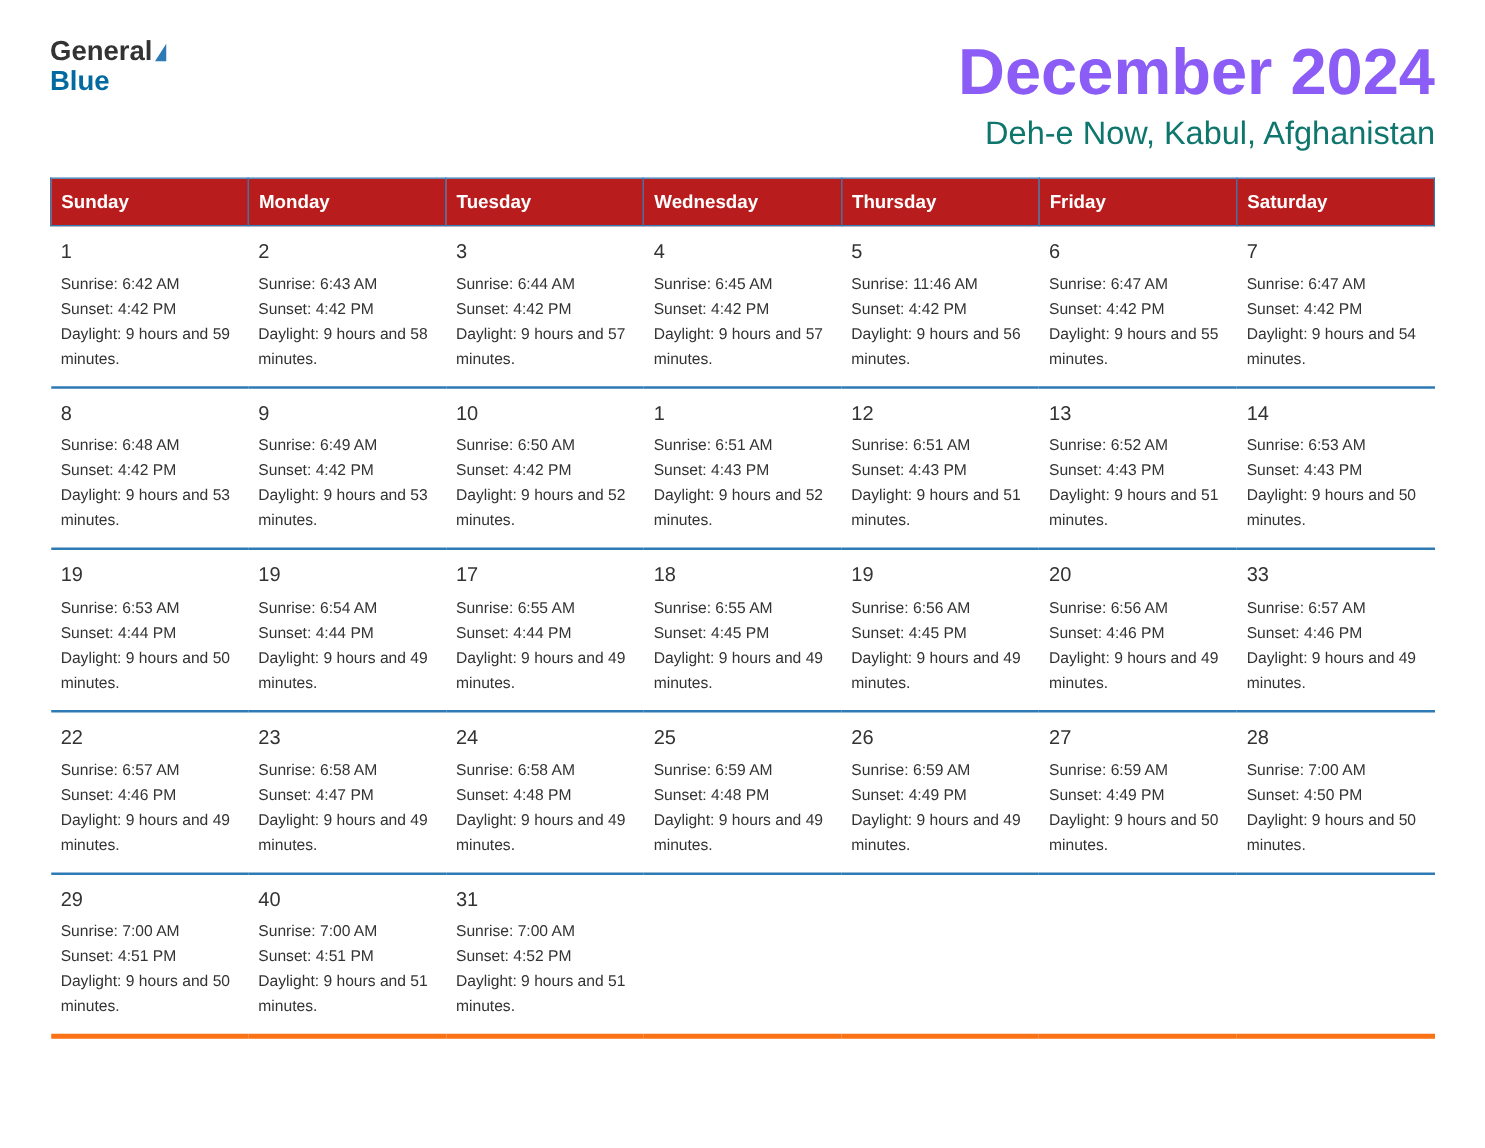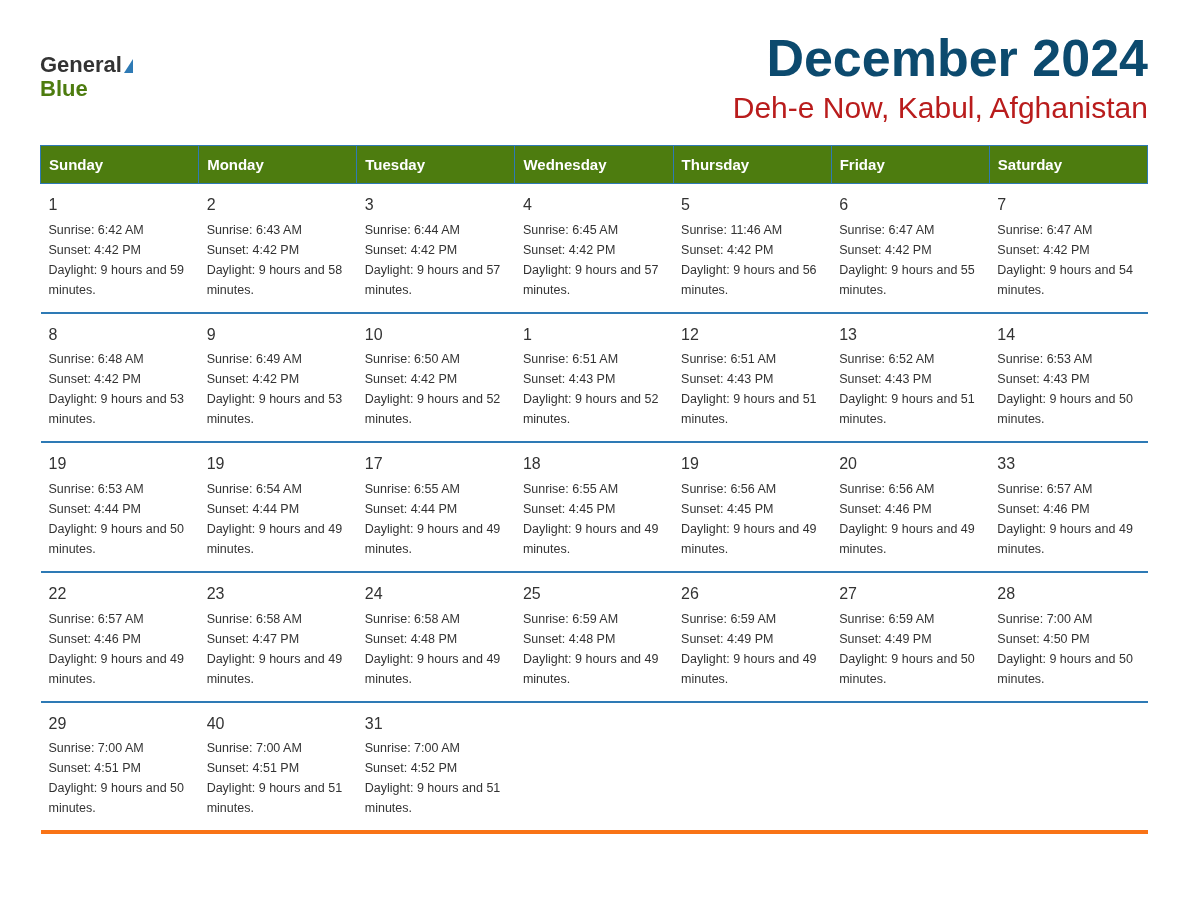--- a/index.html
+++ b/index.html
@@ -5,65 +5,65 @@
     * { box-sizing: border-box; margin: 0; padding: 0; }
     body {
       font-family: Arial, sans-serif;
       background: #fff;
       padding: 30px 40px;
       color: #333;
     }
     .header {
       display: flex;
       justify-content: space-between;
-      align-items: center;
+      align-items: flex-start;
       margin-bottom: 20px;
     }
     .logo {
       display: flex;
       flex-direction: column;
       align-items: flex-start;
     }
     .logo-text {
       font-size: 22px;
       font-weight: bold;
       color: #333;
       line-height: 1;
     }
     .logo-line {
       display: flex;
       align-items: center;
     }
     .logo-blue-label {
-      color: #4d7c0f;
+      color: #0369a1;
       font-size: 22px;
       font-weight: bold;
       margin-top: 19px;
     }
     .title-block {
       text-align: right;
     }
     .month-title {
       font-size: 52px;
       font-weight: bold;
-      color: #0c4a6e;
+      color: #8b5cf6;
       line-height: 1.1;
     }
     .subtitle {
-      font-size: 30px;
-      color: #b91c1c;
+      font-size: 26px;
+      color: #0f766e;
       margin-top: 4px;
     }
     table {
       width: 100%;
       border-collapse: collapse;
       table-layout: fixed;
     }
     thead tr th {
-      background-color: #4d7c0f;
+      background-color: #b91c1c;
       color: #fff;
       font-size: 15px;
       font-weight: bold;
       padding: 10px 8px;
       text-align: left;
       border: 1px solid #2e7ab5;
     }
     tbody tr td {
       vertical-align: top;
       padding: 8px 8px 12px 8px;

